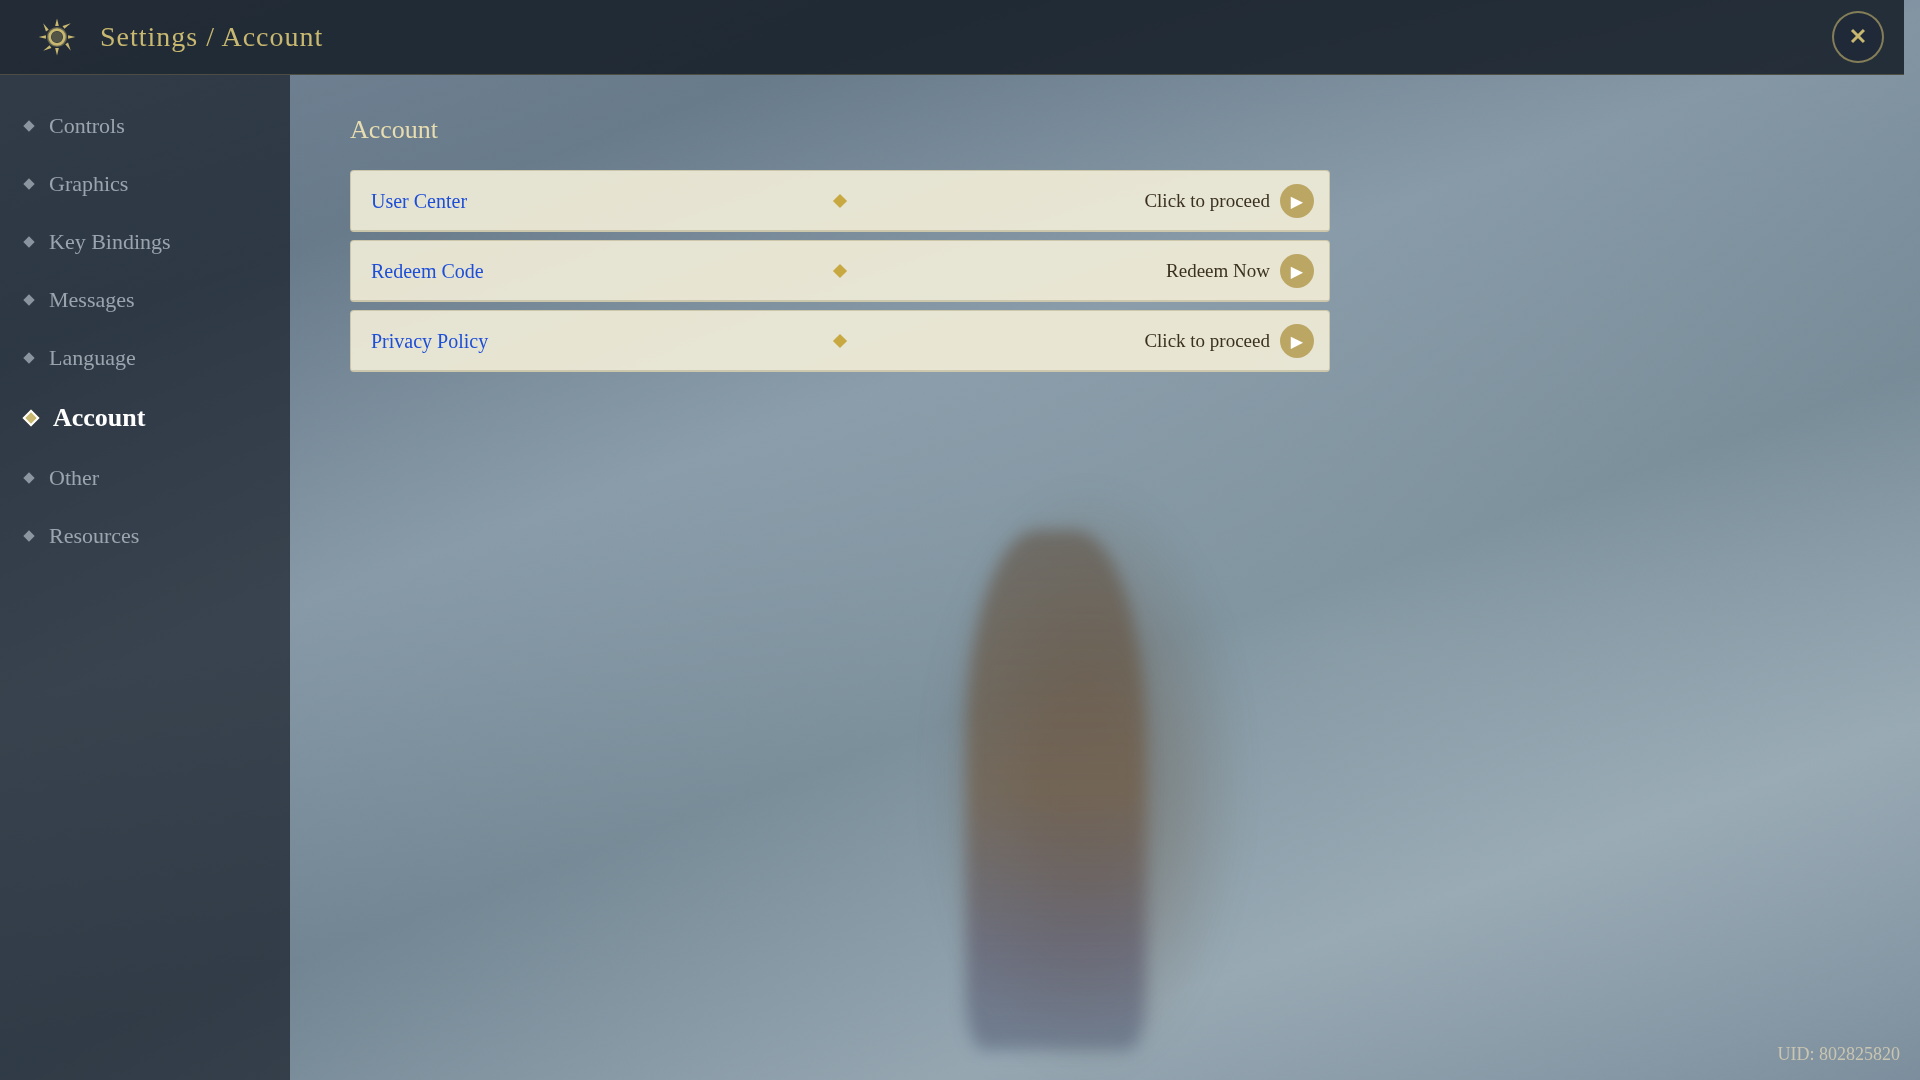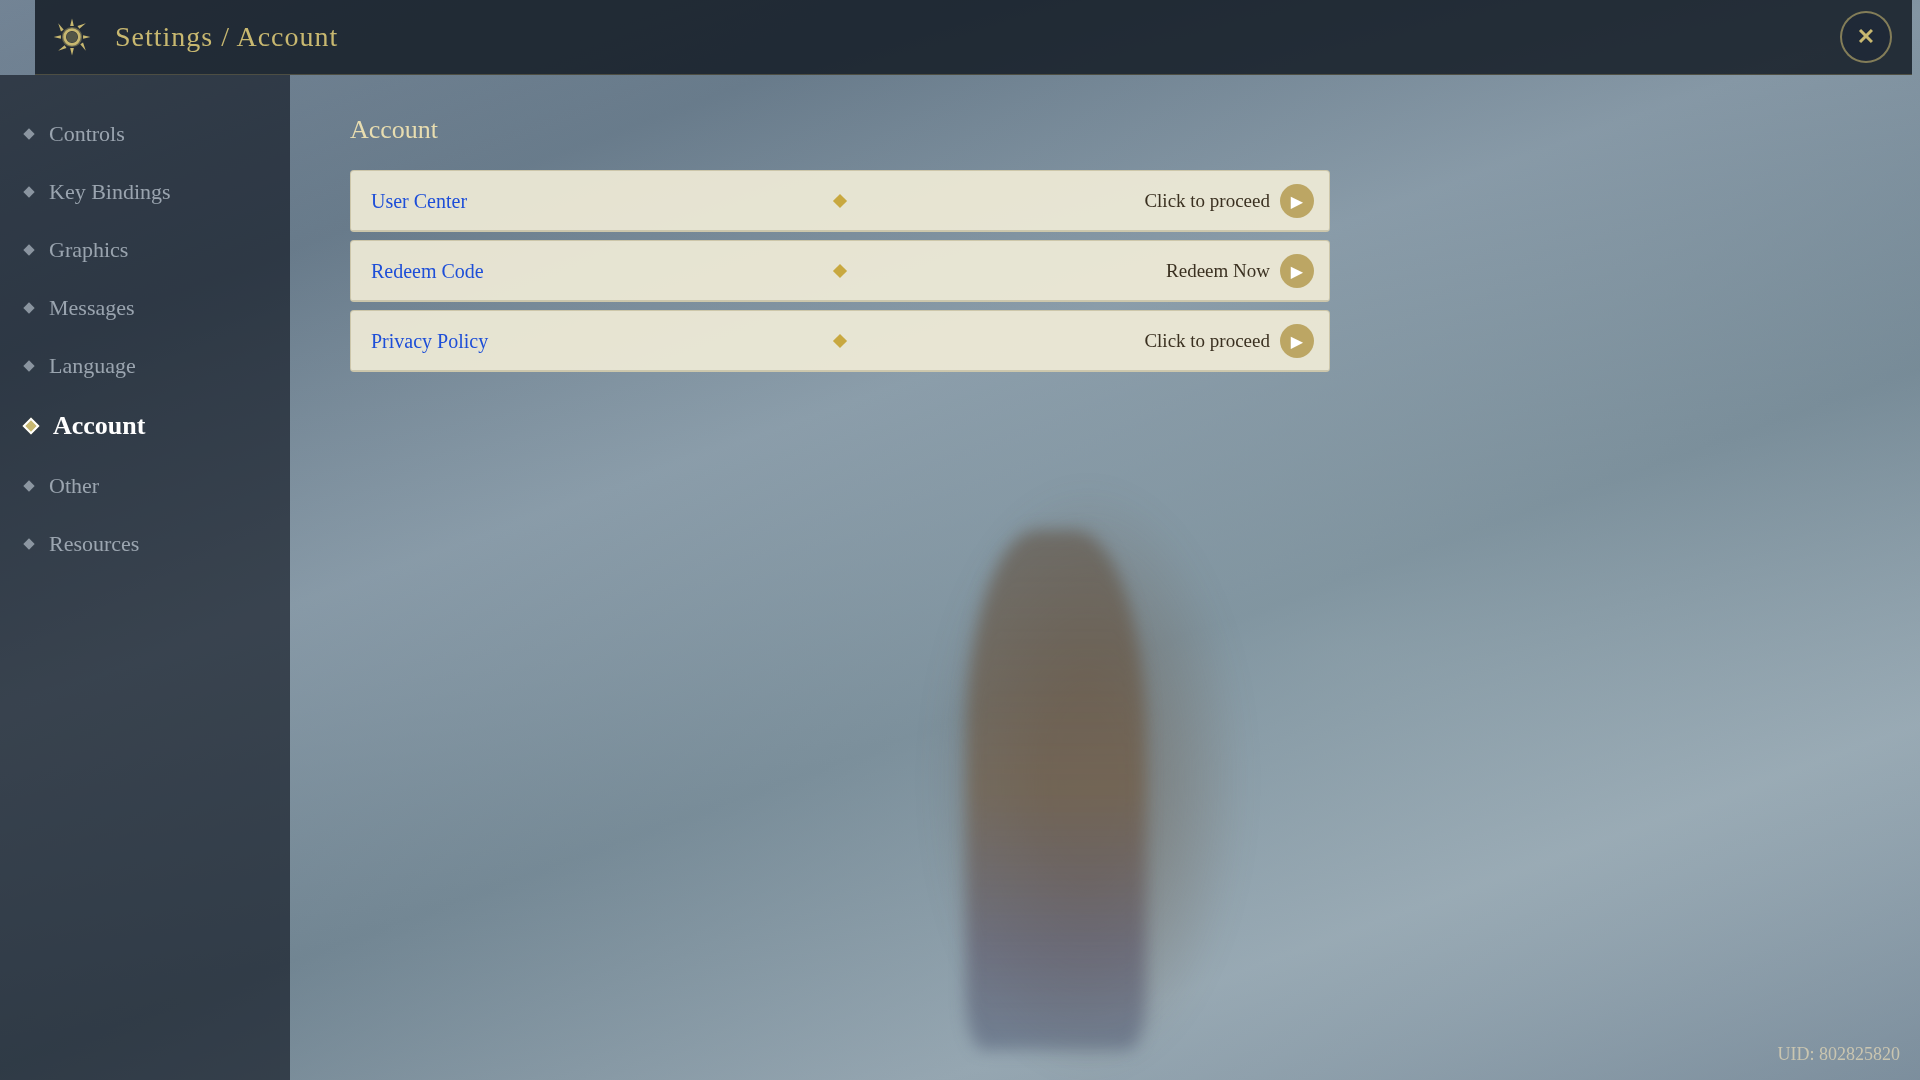--- a/index.html
+++ b/index.html
@@ -24,29 +24,28 @@
       position: absolute;
       inset: 0;
       background: radial-gradient(ellipse at 70% 60%, rgba(140,160,170,0.5) 0%, rgba(60,80,100,0.3) 100%);
     }
 
     
     .header {
       position: absolute;
       top: 0;
       left: 0;
-      right: 8px;
+      right: 16px;
       height: 75px;
       background: rgba(20, 28, 38, 0.85);
       display: flex;
       align-items: center;
-      padding: 0 12px;
+      padding: 0 32px;
       border-bottom: 1px solid rgba(180, 160, 100, 0.3);
       z-index: 10;
-      margin-left: 35px;
     }
 
     .header-icon {
       width: 50px;
       height: 50px;
       margin-right: 18px;
       display: flex;
       align-items: center;
       justify-content: center;
     }
@@ -89,21 +88,21 @@
       left: 0;
       right: 0;
       bottom: 0;
       display: flex;
     }
 
     
     .sidebar {
       width: 290px;
       background: rgba(15, 22, 32, 0.65);
-      padding: 32px 0;
+      padding: 24px 0;
       display: flex;
       flex-direction: column;
       gap: 4px;
       z-index: 5;
     }
 
     .sidebar-item {
       display: flex;
       align-items: center;
       padding: 14px 25px;
@@ -304,25 +303,25 @@
 
 <div class="main-content">
 
   <nav class="sidebar">
   <div class="sidebar-item">
         <span class="bullet-diamond"></span>
         <span>Controls</span>
       </div>
       <div class="sidebar-item">
         <span class="bullet-diamond"></span>
+        <span>Graphics</span>
+      </div>
+      <div class="sidebar-item">
+        <span class="bullet-diamond"></span>
         <span>Key Bindings</span>
-      </div>
-      <div class="sidebar-item">
-        <span class="bullet-diamond"></span>
-        <span>Graphics</span>
       </div>
       <div class="sidebar-item">
         <span class="bullet-diamond"></span>
         <span>Messages</span>
       </div>
       <div class="sidebar-item">
         <span class="bullet-diamond"></span>
         <span>Language</span>
       </div>
       <div class="sidebar-item active">

